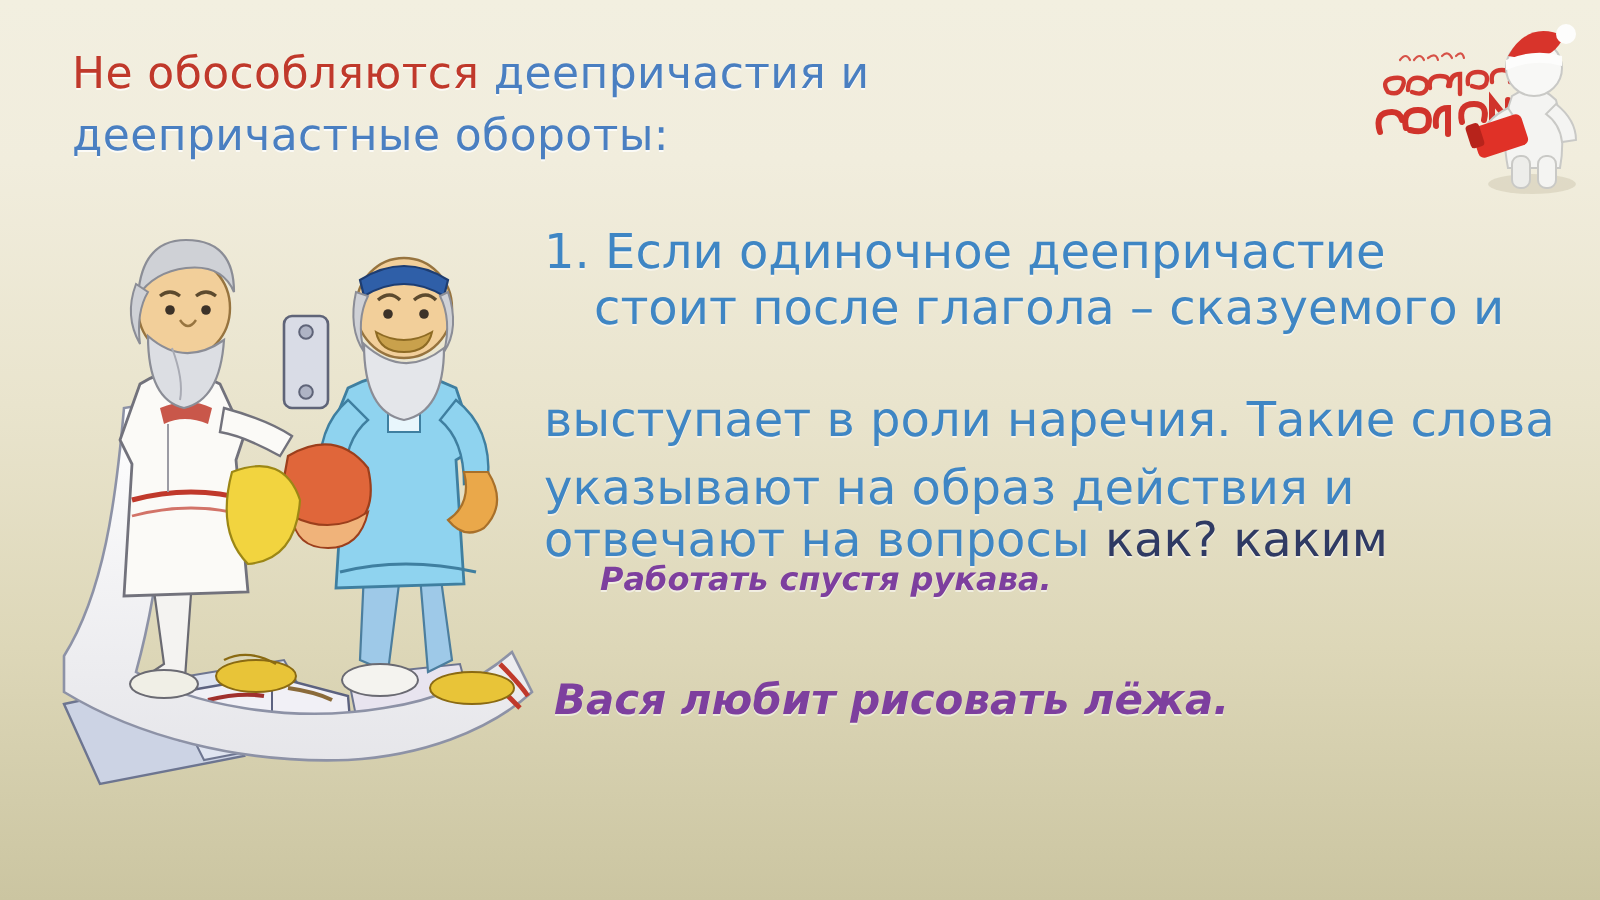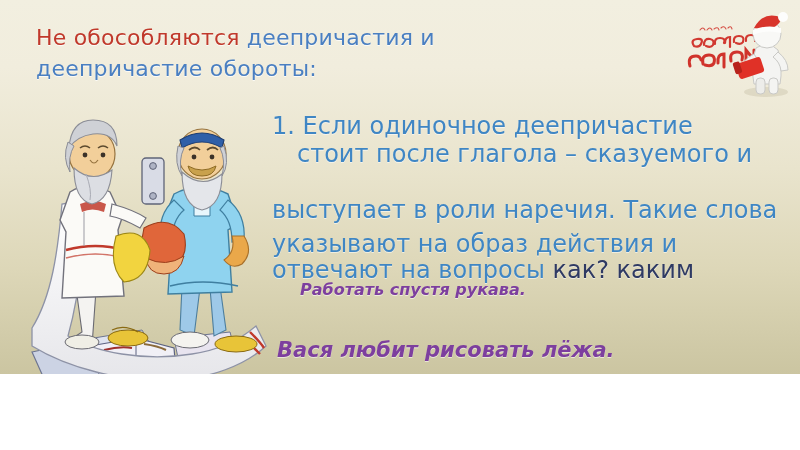--- a/index.html
+++ b/index.html
@@ -1,21 +1,21 @@
 <!DOCTYPE html>
 <html lang="ru"><head>
 <meta charset="utf-8">
 <style>
   html,body{margin:0;padding:0;}
   body{
     width:800px;height:450px;overflow:hidden;
     font-family:"DejaVu Sans","Liberation Sans",sans-serif;
   }
   #slide{
-    position:relative;width:800px;height:374px;overflow:hidden;
+    position:relative;width:800px;height:450px;overflow:hidden;
     background:linear-gradient(to bottom,#f2efe0 0%,#f1eddd 18%,#e9e4cd 45%,#ddd7b8 72%,#cbc5a1 100%);
   }
 
   
   #title{
     position:absolute;left:36px;top:22px;width:470px;
     font-size:22px;line-height:31px;font-weight:400;
     letter-spacing:.2px;
     text-shadow:0 1px 0 rgba(255,255,255,.75);
   }
@@ -60,21 +60,21 @@
   #logo{position:absolute;right:8px;top:4px;width:118px;height:96px;}
   #logo svg{display:block;width:100%;height:100%;}
 </style>
 </head>
 <body>
 
 <div id="slide">
 
   <div id="title">
     <span class="t-red">Не обособляются</span><span class="t-blue"> деепричастия и</span><br>
-    <span class="t-blue">деепричастие обороты:</span>
+    <span class="t-blue">деепричастные обороты:</span>
   </div>
 
   <div id="illustration">
     <svg viewBox="0 0 268 300" xmlns="http://www.w3.org/2000/svg">
       <defs>
         <linearGradient id="paperG" x1="0" y1="0" x2="0" y2="1">
           <stop offset="0%" stop-color="#ffffff"></stop>
           <stop offset="100%" stop-color="#e6e6ea"></stop>
         </linearGradient>
       </defs>

